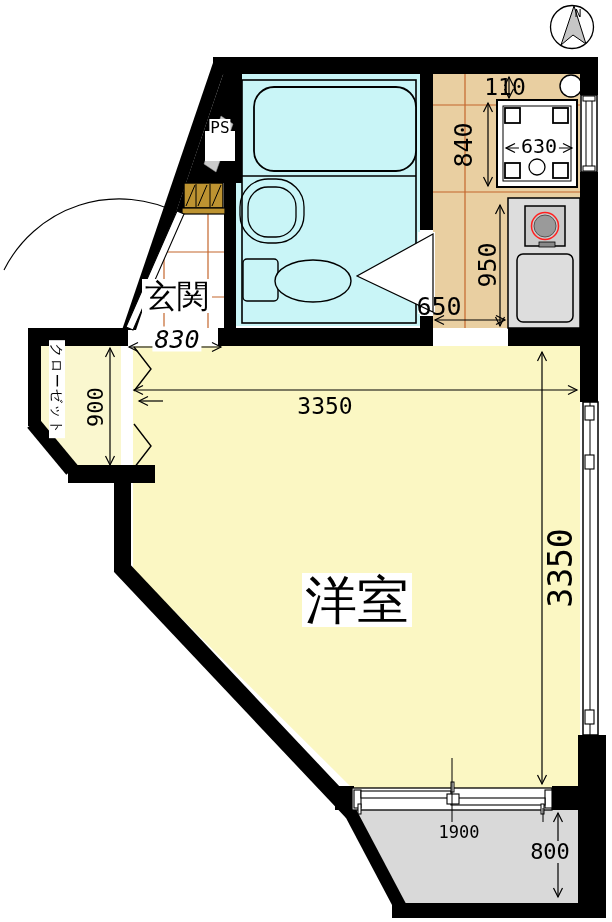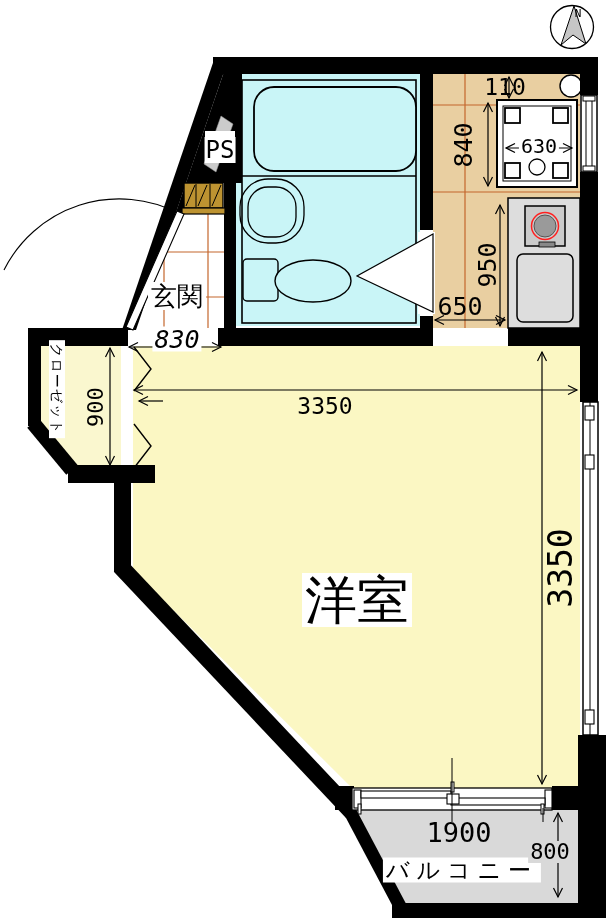--- a/index.html
+++ b/index.html
@@ -175,31 +175,30 @@
     <line class="dim" x1="558" y1="813" x2="558" y2="897"></line>
   </g>
 
   <g>
     <circle cx="572" cy="27" r="21.5" fill="#FFFFFF" stroke="#000" stroke-width="1.3"></circle>
     <polygon points="574,6 561,45 573,35 586,44" fill="var(--c-needle)" stroke="#000" stroke-width="1"></polygon>
   </g>
 </svg>
 
 <div class="lbl" style="left:578px;top:13px;font-size:11px;">N</div>
-<div class="lbl wbg" style="left:220px;top:150px;font-size:24px;padding:1px 1px;">PS</div>
-<div class="lbl wbg" style="left:177px;top:296px;font-size:26px;">玄関</div>
+<div class="lbl wbg" style="left:220px;top:128px;font-size:16px;padding:1px 1px;">PS</div>
+<div class="lbl wbg" style="left:177px;top:296px;font-size:32px;">玄関</div>
 <div class="lbl wbg" style="left:357px;top:566px;font-size:52px;margin-top:34px;">洋室</div>
-<div class="lbl wbg" style="left:462px;top:870px;font-size:23px;letter-spacing:7px;">バルコニー</div>
 <div class="lbl rotcw wbg" style="left:57px;top:389px;font-size:14px;letter-spacing:1px;">クローゼット</div>
 
 <div class="lbl" style="left:476px;top:87px;font-size:23px;margin-left:29px;">110</div>
 <div class="lbl rotccw" style="left:463px;top:145px;font-size:25px;">840</div>
 <div class="lbl wbg" style="left:539px;top:146px;font-size:20px;padding:0 2px;">630</div>
 <div class="lbl rotccw" style="left:487px;top:265px;font-size:25px;">950</div>
-<div class="lbl" style="left:460px;top:306px;font-size:25px;text-align:center;">650</div>
+<div class="lbl" style="left:439px;top:306px;font-size:25px;text-align:center;">650</div>
 <div class="lbl wbg" style="left:177px;top:339px;font-size:25px;padding:0 2px;font-style:italic;">830</div>
 <div class="lbl" style="left:325px;top:406px;font-size:23px;">3350</div>
 <div class="lbl rotccw" style="left:96px;top:407px;font-size:22px;">900</div>
 <div class="lbl rotccw" style="left:560px;top:568px;font-size:33px;">3350</div>
-<div class="lbl" style="left:459px;top:832px;font-size:27px;">1900</div>
+<div class="lbl" style="left:459px;top:832px;font-size:17px;">1900</div>
 <div class="lbl" style="left:550px;top:852px;font-size:22px;background:var(--c-balcony);padding:0 2px;">800</div>
 
 </div>
 
 </body></html>

